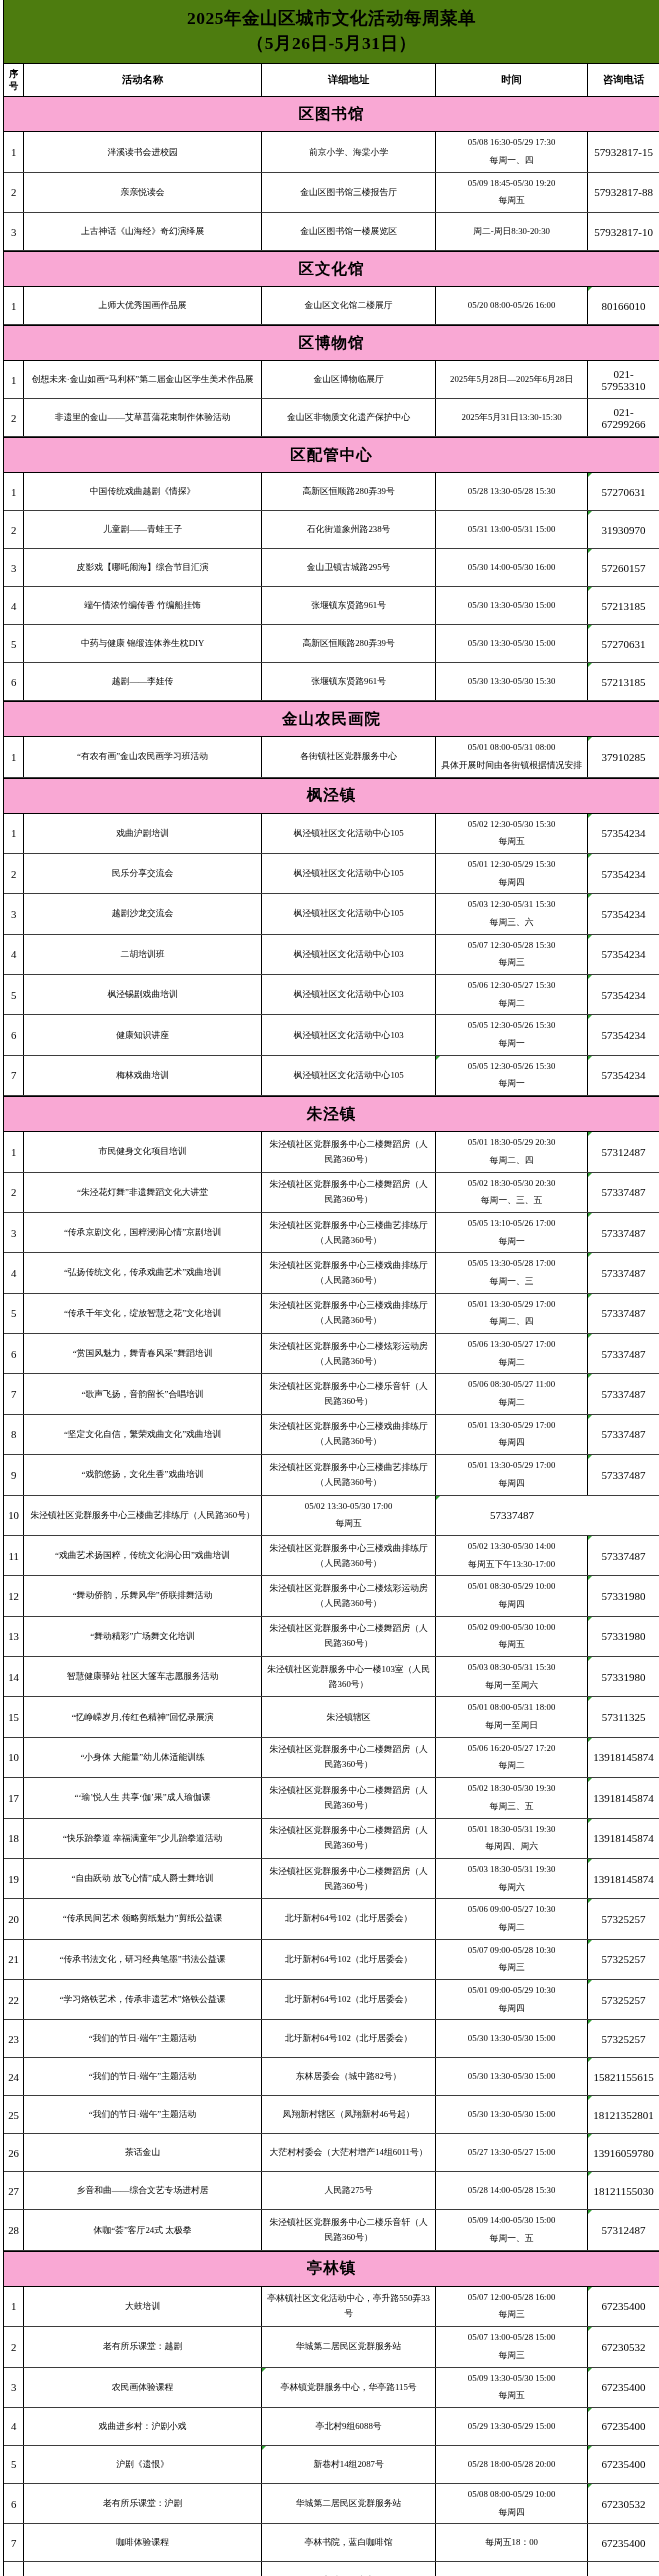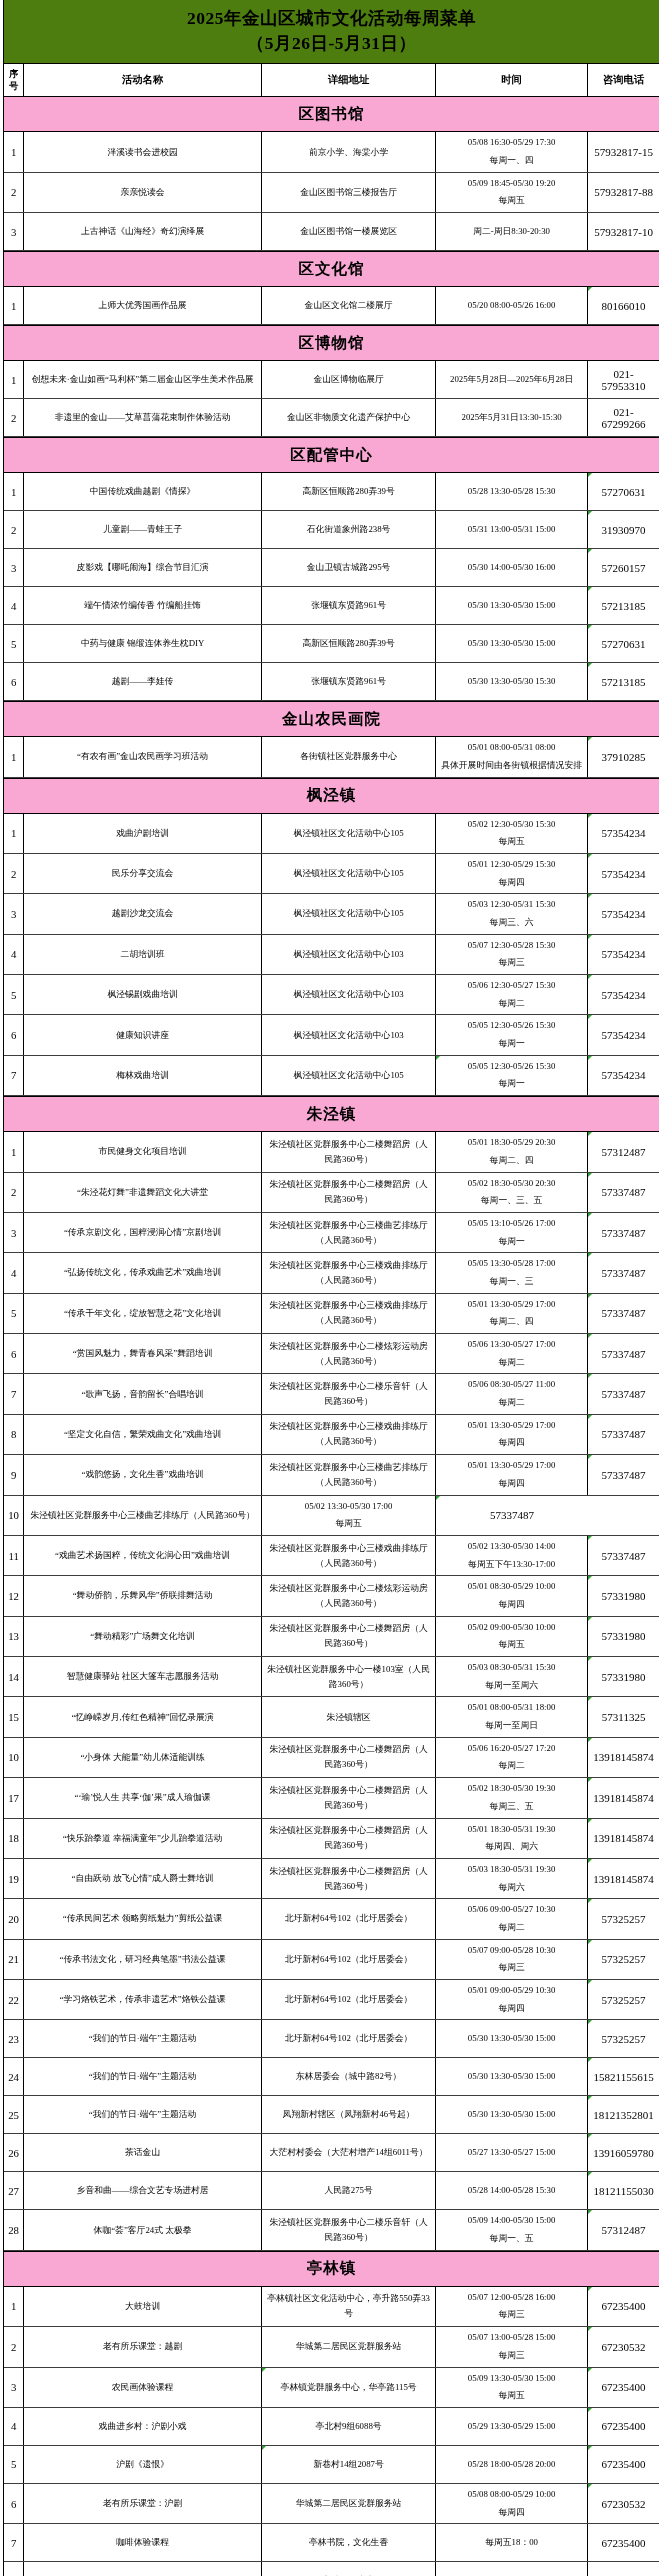--- a/index.html
+++ b/index.html
@@ -463,21 +463,21 @@
         <div class="cell c-seq">6</div>
         <div class="cell c-name">老有所乐课堂：沪剧</div>
         <div class="cell c-addr">华城第二居民区党群服务站</div>
         <div class="cell c-time">05/08 08:00-05/29 10:00
 每周四</div>
         <div class="cell c-phone">67230532<span class="gflag"></span></div>
       </div>
       <div class="row">
         <div class="cell c-seq">7</div>
         <div class="cell c-name">咖啡体验课程</div>
-        <div class="cell c-addr">亭林书院，文化生香</div>
+        <div class="cell c-addr">亭林书院，蓝白咖啡馆</div>
         <div class="cell c-time">每周五18：00</div>
         <div class="cell c-phone">67235400</div>
       </div>
       <div class="row">
         <div class="cell c-seq">8</div>
         <div class="cell c-name">瑜伽体验课程</div>
         <div class="cell c-addr">亭林健身中心</div>
         <div class="cell c-time">每周二18：00</div>
         <div class="cell c-phone">67235400</div>
       </div>

